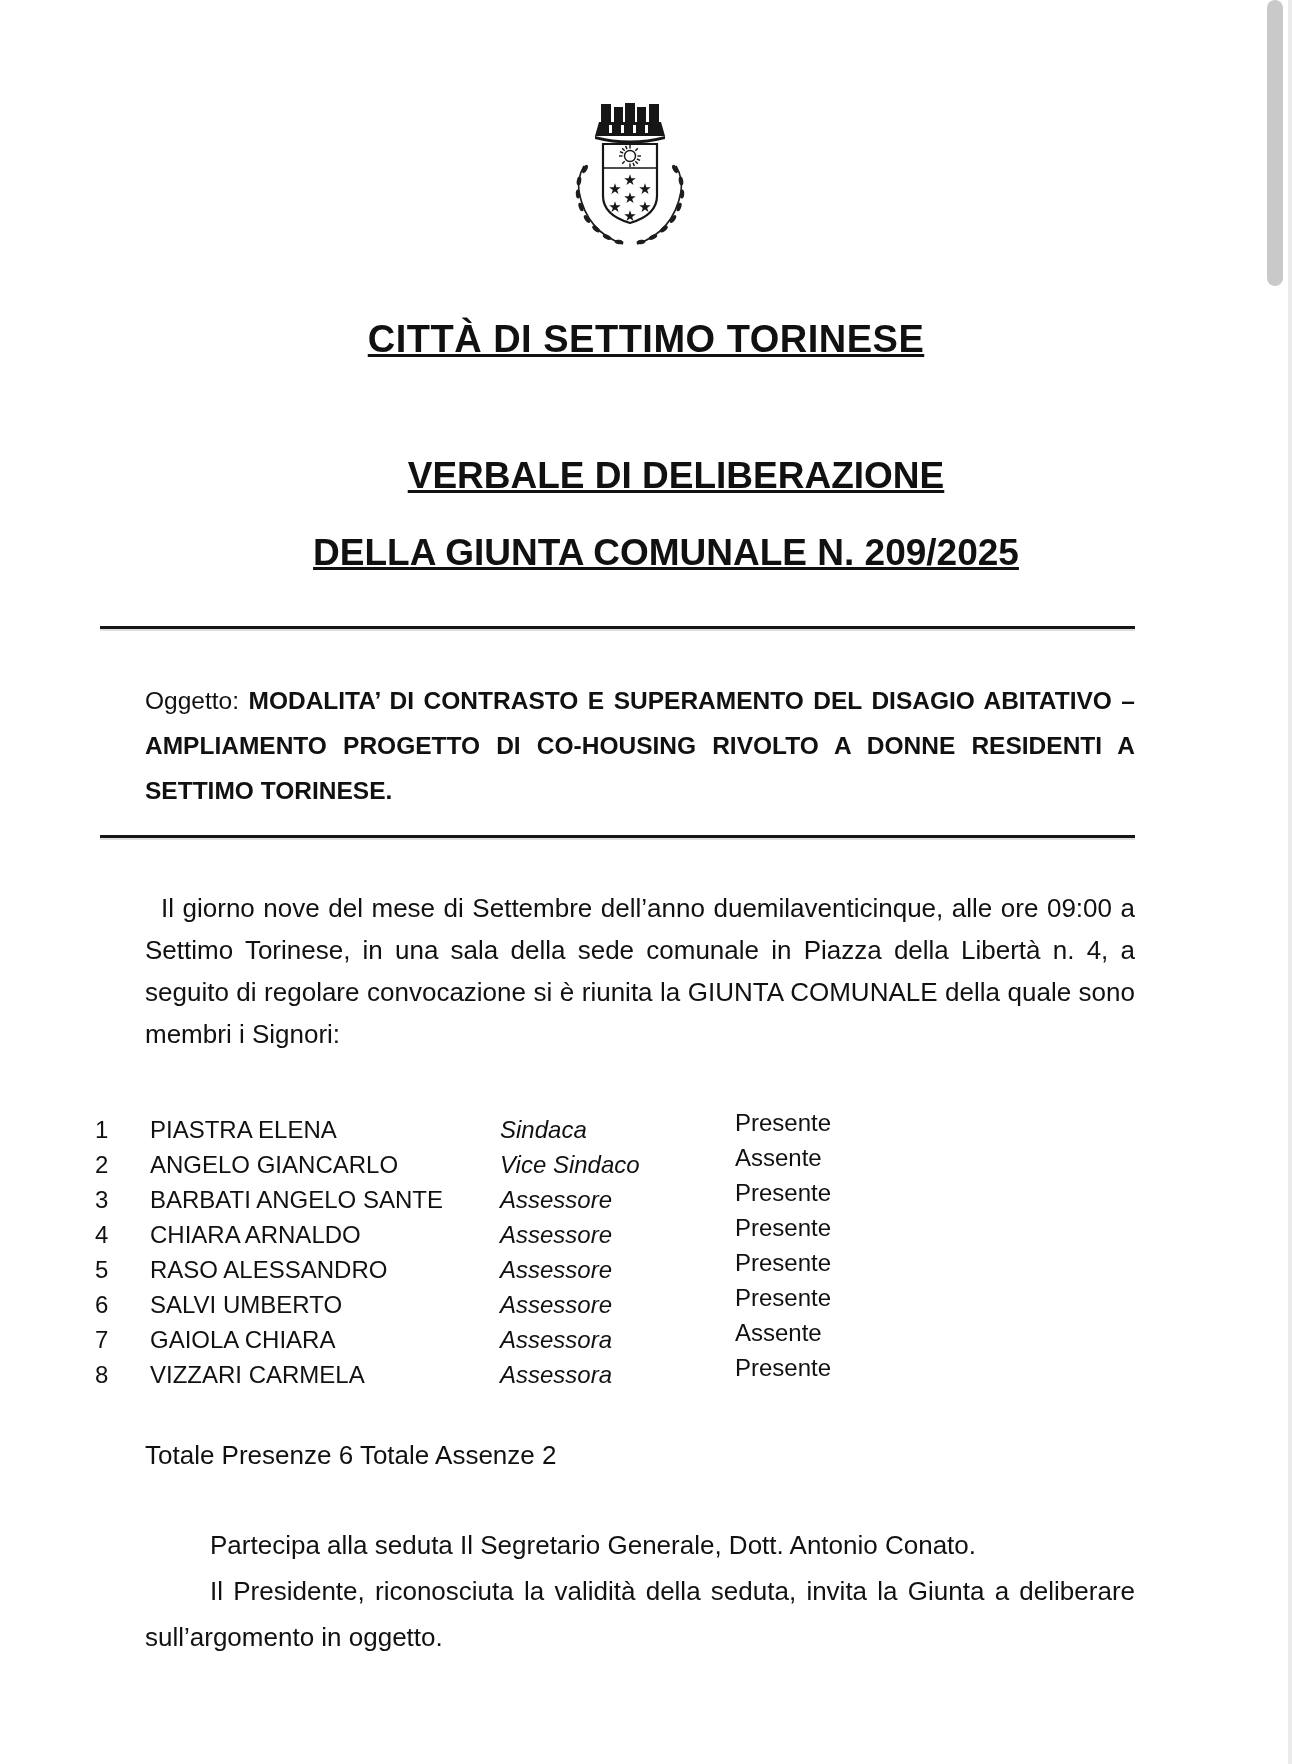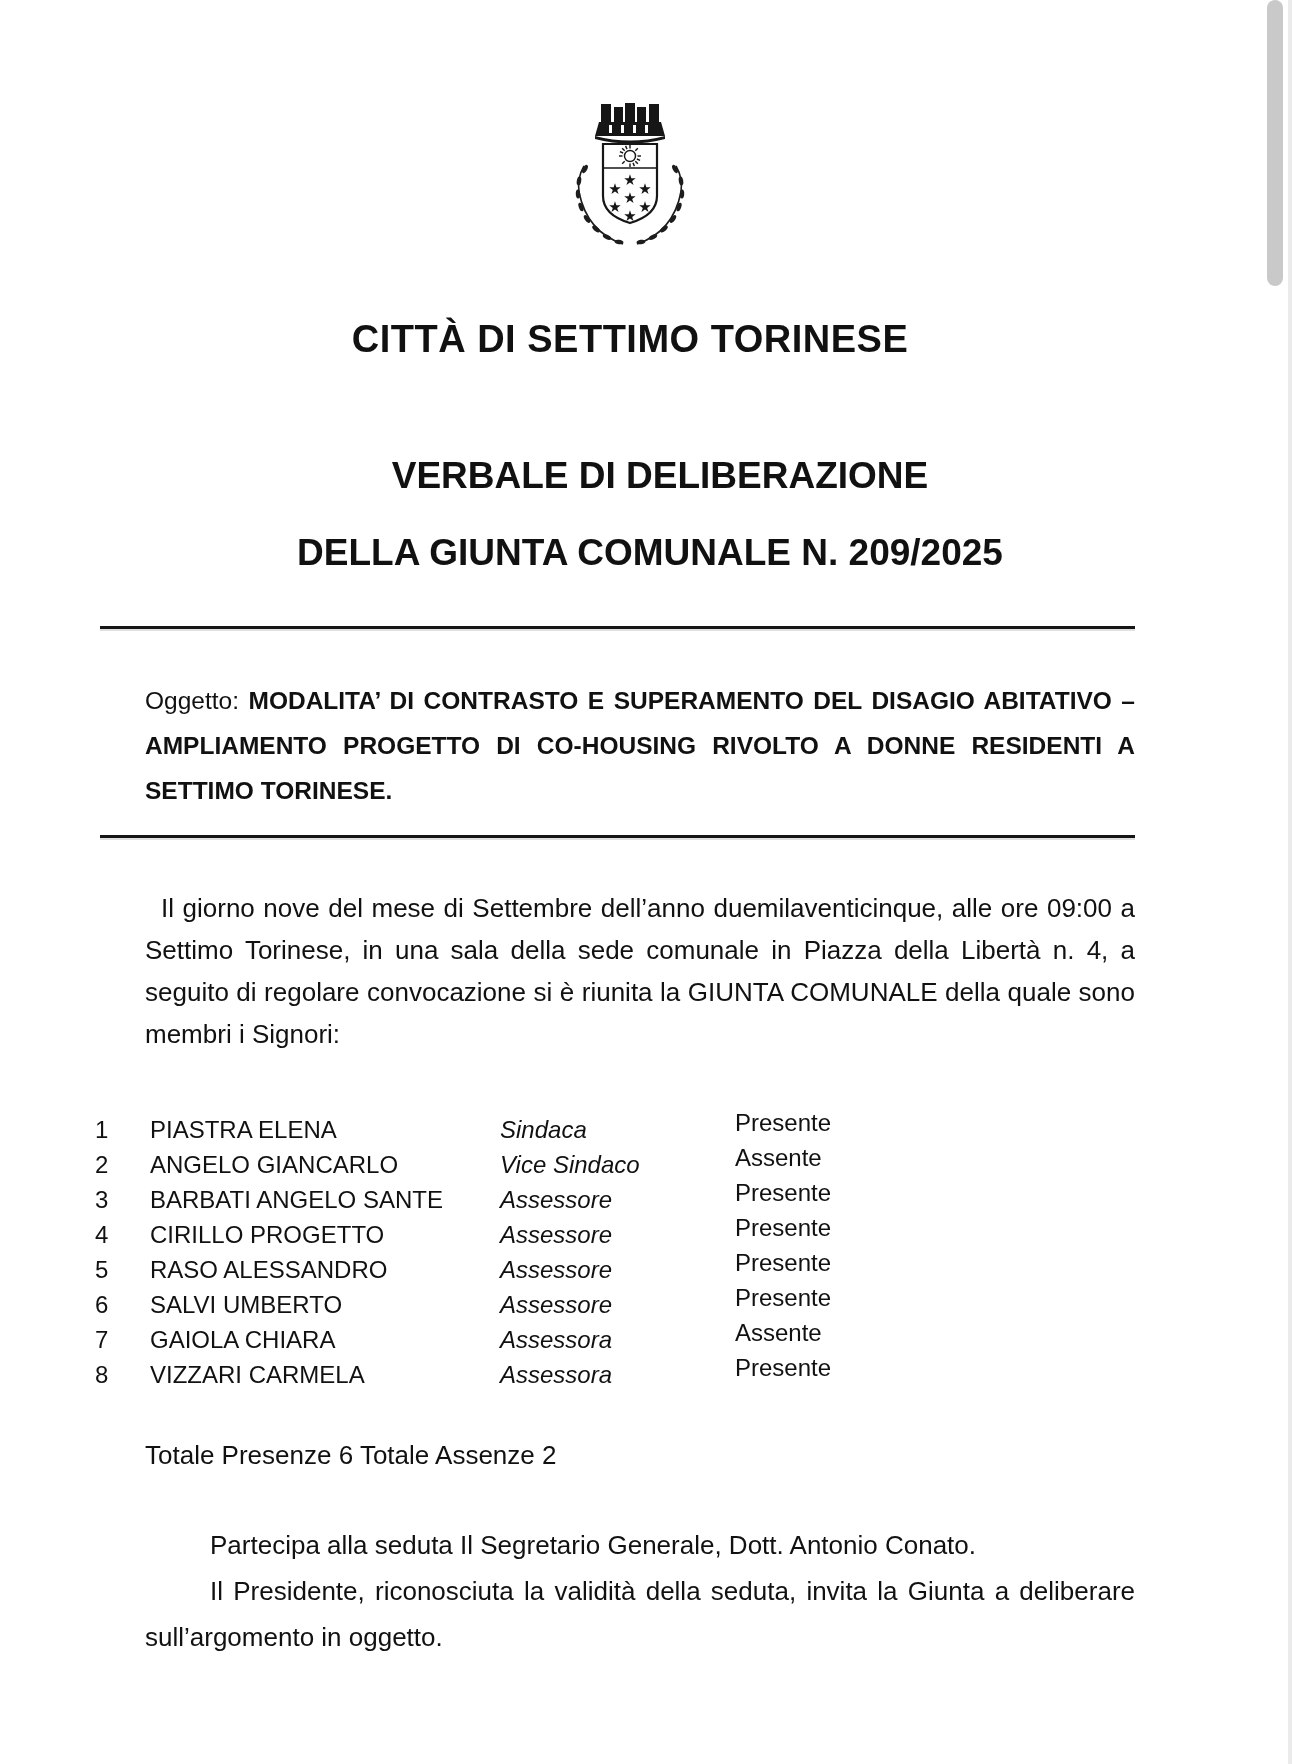--- a/index.html
+++ b/index.html
@@ -1,20 +1,20 @@
 <!DOCTYPE html>
 <html><head>
 <meta charset="utf-8">
 <style>
   html,body{margin:0;padding:0;background:#fff;}
   .page{
     position:relative;width:1292px;height:1764px;background:#ffffff;overflow:hidden;
     font-family:"Liberation Sans","DejaVu Sans",sans-serif;color:#111;
   }
-  .center-block{position:absolute;left:0;width:1260px;text-align:center;}
+  .center-block{position:absolute;left:16px;width:1260px;text-align:center;text-decoration:underline;}
   .doc-title{top:318px;font-size:38px;font-weight:bold;letter-spacing:.5px;}
   .doc-sub1{top:455px;font-size:37px;font-weight:bold;padding-left:30px;}
   .doc-sub2{top:532px;font-size:37px;font-weight:bold;padding-left:20px;}
   .rule{position:absolute;left:100px;width:1035px;height:0;border-top:3px solid #161616;
         box-shadow:0 2px 0 rgba(0,0,0,.12);}
   .rule1{top:626px;}
   .rule2{top:835px;}
   .oggetto{position:absolute;left:145px;top:678px;width:990px;
            font-size:24.5px;line-height:45px;text-align:justify;}
   .oggetto .olabel{font-weight:normal;}
@@ -138,21 +138,21 @@
     <span class="mstatus">Assente</span>
   </div>
   <div class="mrow" style="top:1185px">
     <span class="mnum">3</span>
     <span class="mname">BARBATI ANGELO SANTE</span>
     <span class="mrole">Assessore</span>
     <span class="mstatus">Presente</span>
   </div>
   <div class="mrow" style="top:1220px">
     <span class="mnum">4</span>
-    <span class="mname">CIRILLO PROGETTO</span>
+    <span class="mname">CHIARA ARNALDO</span>
     <span class="mrole">Assessore</span>
     <span class="mstatus">Presente</span>
   </div>
   <div class="mrow" style="top:1255px">
     <span class="mnum">5</span>
     <span class="mname">RASO ALESSANDRO</span>
     <span class="mrole">Assessore</span>
     <span class="mstatus">Presente</span>
   </div>
   <div class="mrow" style="top:1290px">

